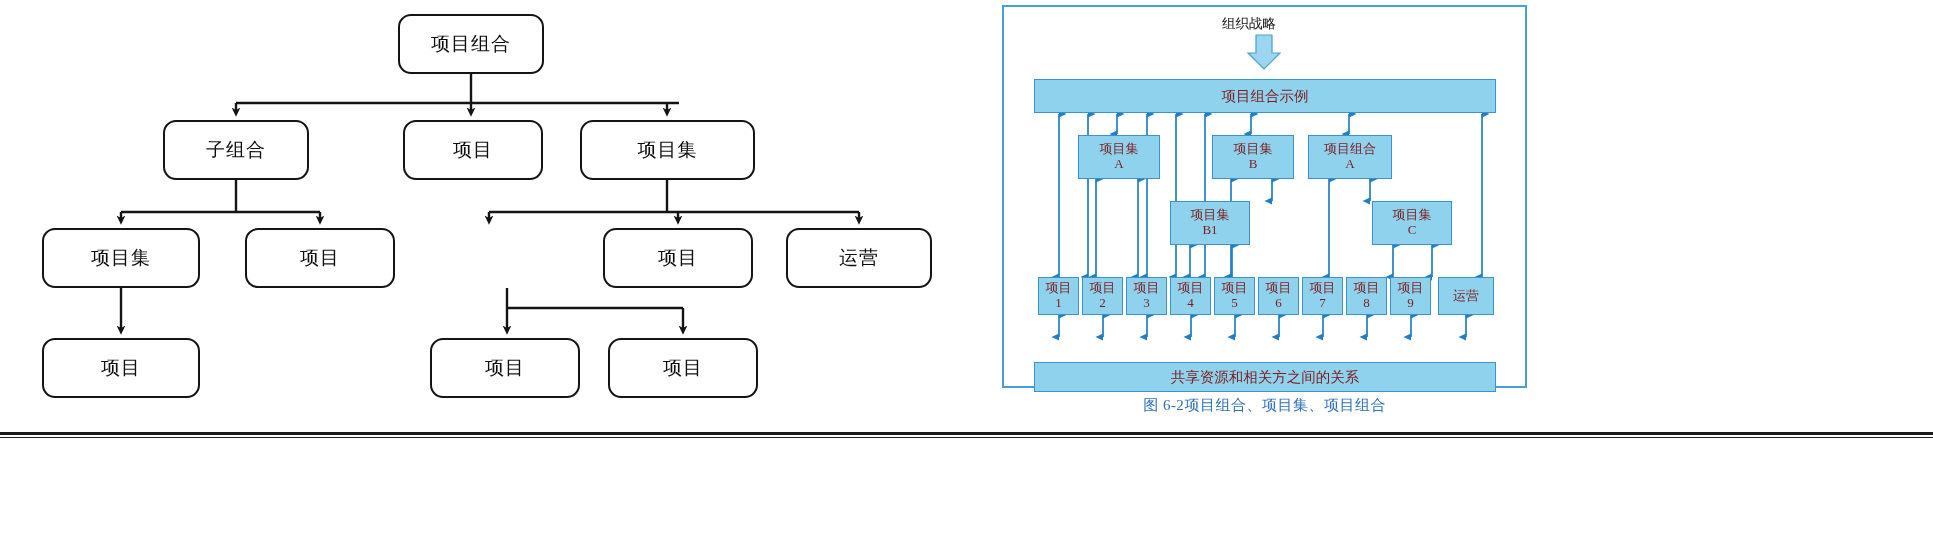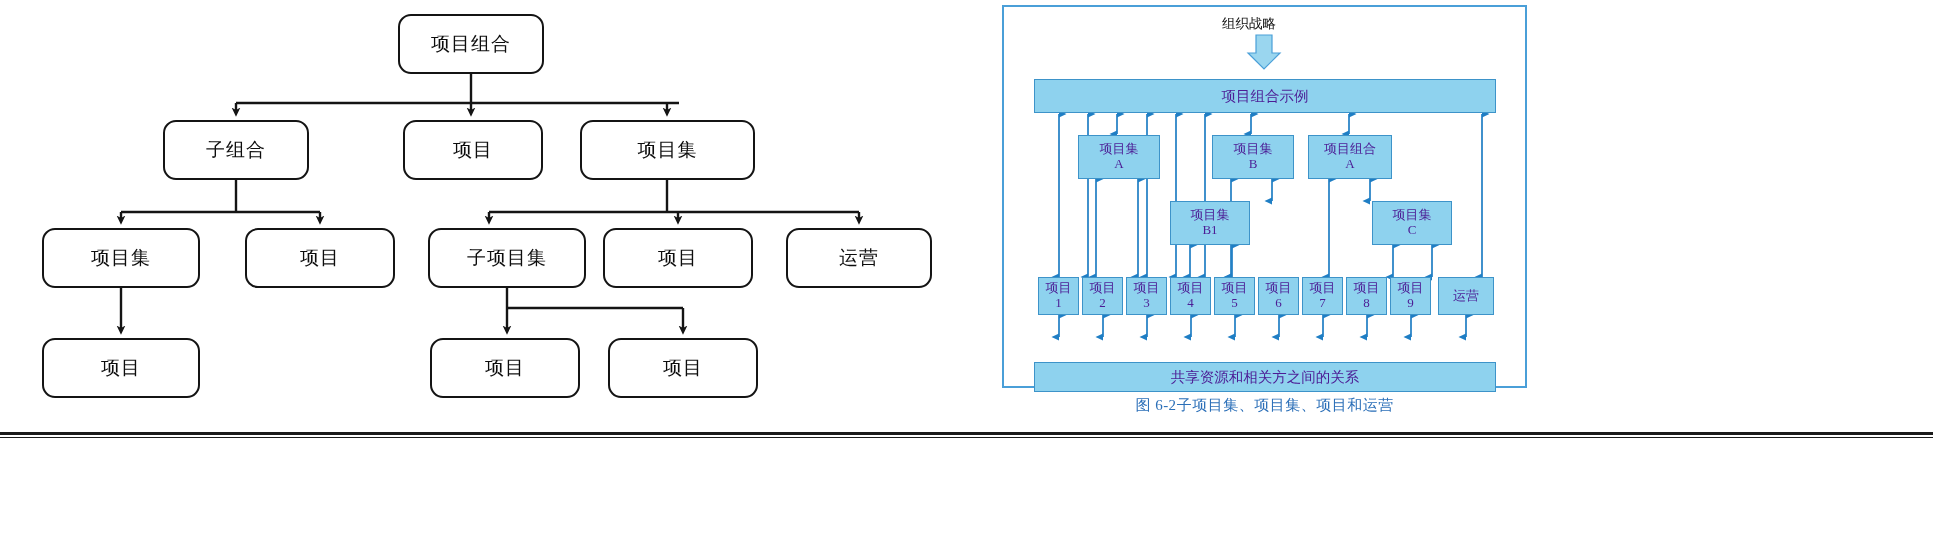--- a/index.html
+++ b/index.html
@@ -63,21 +63,21 @@
   .bnode {
     position: absolute;
     background: #8ed2ee;
     border: 1.4px solid #3d93c9;
     display: flex;
     flex-direction: column;
     align-items: center;
     justify-content: center;
     font-size: 13px;
     line-height: 1.12;
-    color: #4c1d95;
+    color: #7f1d1d;
     z-index: 4;
     text-align: center;
   }
   .bnode.wide { font-size: 14.5px; }
   .bnode .l2 { display: block; }
   .strategy-label {
     position: absolute;
     font-size: 13.5px;
     color: #111;
     z-index: 4;
@@ -144,23 +144,20 @@
   </div>
   <div class="tnode" style="left:580px;top:120px;width:175px;height:60px;">
     <span>项目集</span>
   </div>
 
   <div class="tnode" style="left:42px;top:228px;width:158px;height:60px;">
     <span>项目集</span>
   </div>
   <div class="tnode" style="left:245px;top:228px;width:150px;height:60px;">
     <span>项目</span>
-  </div>
-  <div class="tnode" style="left:428px;top:228px;width:158px;height:60px;">
-    <span>子项目集</span>
   </div>
   <div class="tnode" style="left:603px;top:228px;width:150px;height:60px;">
     <span>项目</span>
   </div>
   <div class="tnode" style="left:786px;top:228px;width:146px;height:60px;">
     <span>运营</span>
   </div>
 
   <div class="tnode" style="left:42px;top:338px;width:158px;height:60px;">
     <span>项目</span>
@@ -298,17 +295,17 @@
       <span>运营</span>
     </div>
 
     <div class="bnode wide" style="left:30px;top:330px;width:462px;height:30px;margin-top:25px;">
       <span>共享资源和相关方之间的关系</span>
     </div>
   </div>
 </div>
 
 <div id="caption">
-  <span class="cap-num">图 6-2</span><span>子项目集、项目集、项目和运营</span>
+  <span class="cap-num">图 6-2</span><span>项目组合、项目集、项目组合</span>
 </div>
 
 <div id="page-rule"></div>
 <div id="page-rule-2"></div>
 
 </body></html>

